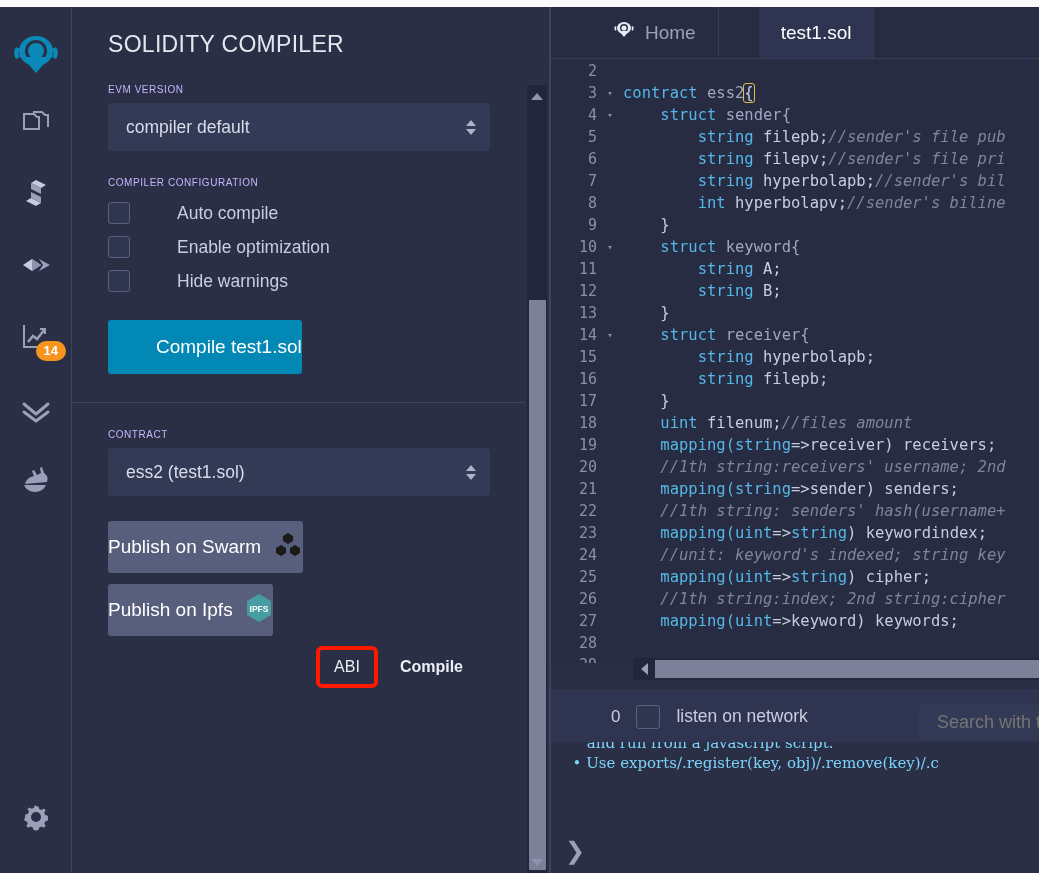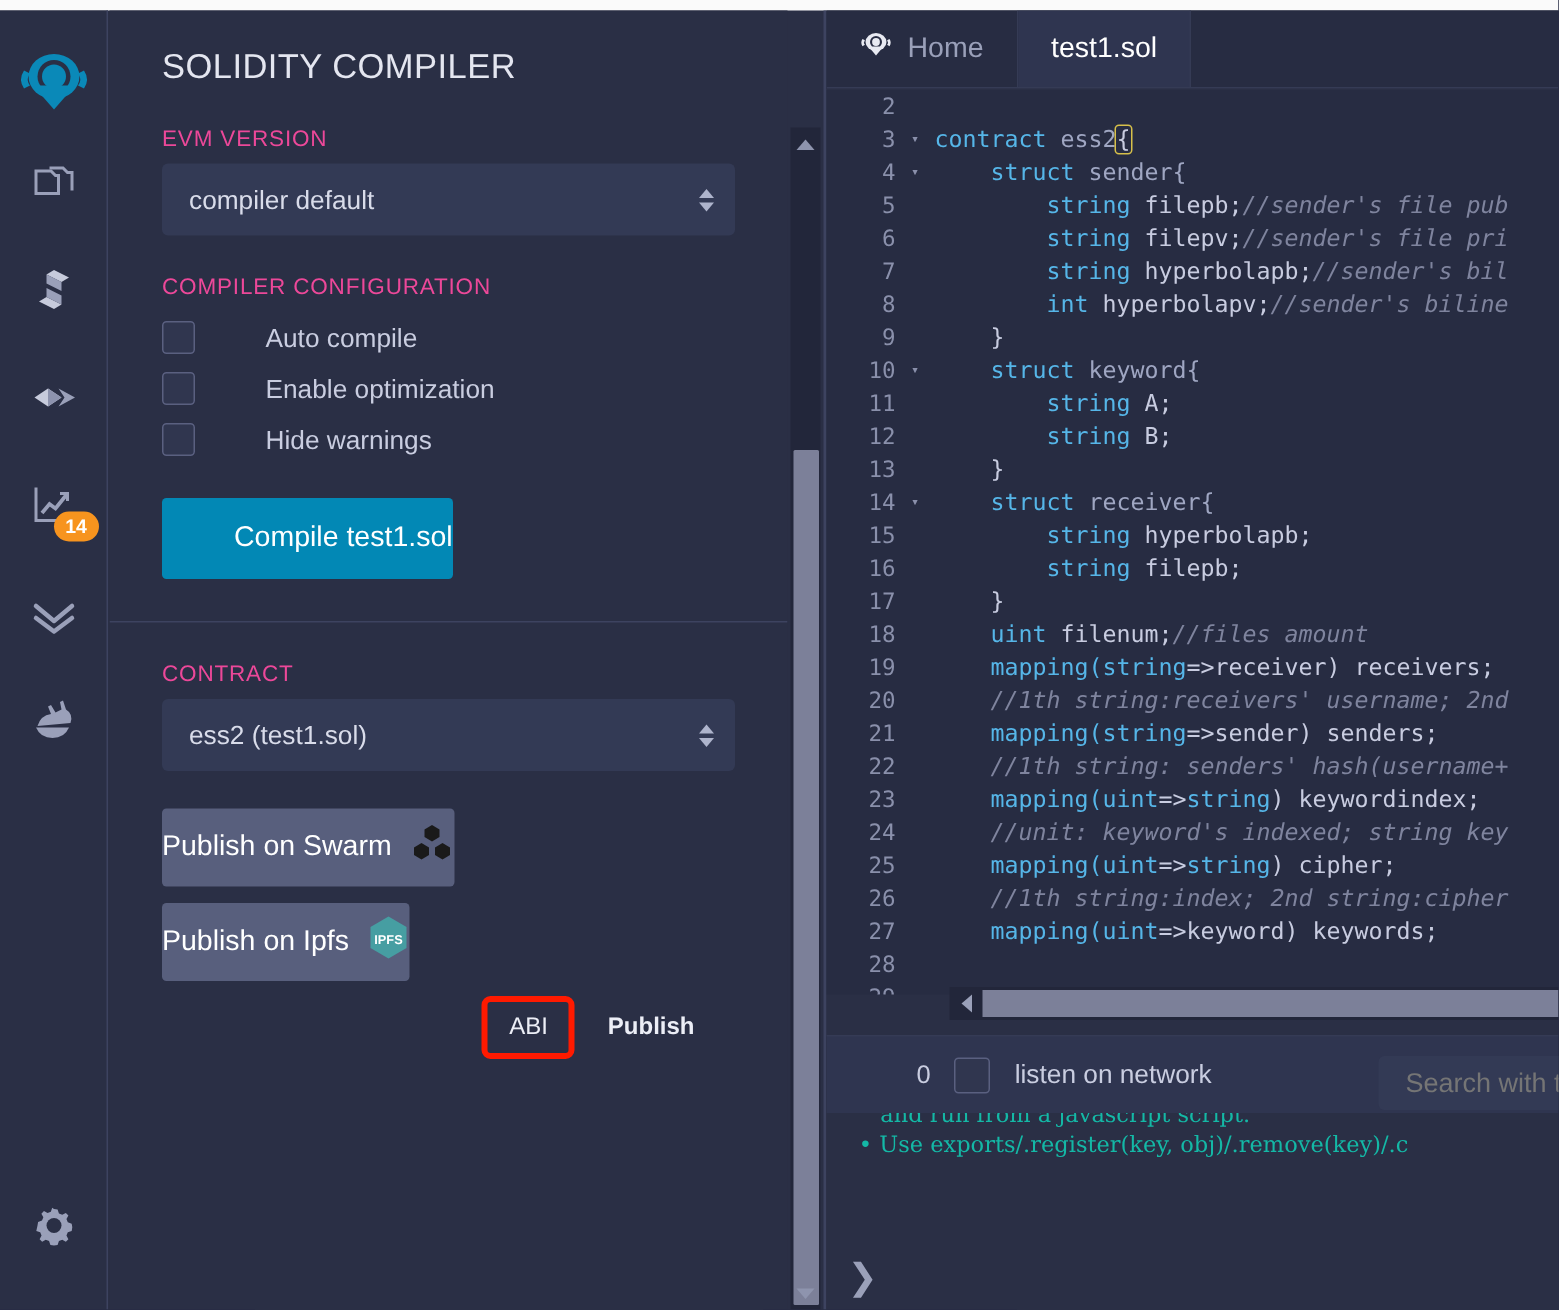--- a/index.html
+++ b/index.html
@@ -36,21 +36,21 @@
   
   .panel {
     position:absolute; left:73px; top:7px; width:452px; height:866px;
     background:#2a2f45; overflow:hidden;
   }
   .panel-title {
     color:#e4e6f0; font-size:23px; letter-spacing:.3px;
     padding:24px 0 0 35px; font-weight:400;
   }
   .sec-label {
-    color:#ec4899; font-size:15px; letter-spacing:.55px;
+    color:#c4b5fd; font-size:10px; letter-spacing:.55px;
     padding:26px 0 8px 35px; text-transform:uppercase;
   }
   .select-box {
     margin:0 35px; height:48px; background:#333a55; border-radius:4px;
     display:flex; align-items:center; justify-content:space-between;
     padding:0 14px 0 18px; cursor:pointer;
   }
   .select-box .val { color:#d9dcea; font-size:17.5px; }
   .spin { display:flex; flex-direction:column; gap:3px; align-items:center; }
   .tri-up   { width:0;height:0;border-left:5px solid transparent;border-right:5px solid transparent;border-bottom:6px solid #aeb4cc; }
@@ -105,21 +105,21 @@
   }
 
   
   .splitter { position:absolute; left:549px; top:7px; width:2px; height:866px; background:#3d4360; }
 
   
   .editor-wrap { position:absolute; left:551px; top:7px; width:488px; height:866px; background:#2a2f45; overflow:hidden; }
   .tabbar { height:52px; background:#272c42; display:flex; align-items:stretch; border-bottom:1px solid #353b55; }
   .tab {
     display:flex; align-items:center; gap:10px; padding:0 22px; cursor:pointer;
-    color:#9aa0b9; font-size:19px; border-right:1px solid #353b55;
+    color:#9aa0b9; font-size:19px; border-right:1px solid #353b55;margin-left:40px;
   }
   .tab.active { background:#2f3550; color:#ffffff; }
 
   .code-area {
     position:absolute; left:0; top:53px; width:488px; height:603px;
     background:#272c42; overflow:hidden;
   }
   .code-rows { font-family:"DejaVu Sans Mono", monospace; font-size:15.5px; line-height:22px; white-space:pre; }
   .crow { display:flex; height:22px; align-items:center; }
   .gutter {
@@ -152,21 +152,21 @@
   .term-count { color:#c9cde0; font-size:17px; }
   .term-check { width:24px; height:24px; border:1.5px solid #5a6080; border-radius:3px; background:#30364f; cursor:pointer; }
   .term-check-lbl { color:#c9cde0; font-size:17.5px; }
   .term-search {
     position:absolute; left:368px; top:14px; width:160px; height:36px;
     background:#333a55; border-radius:4px; border:none; color:#9aa0b9; font-size:18px;
     padding-left:18px; font-family:"Liberation Sans", sans-serif;
   }
   .term-body { position:relative; padding:0 0 0 12px; overflow:hidden; height:130px; }
   .term-line {
-    font-family:"DejaVu Serif", serif; font-size:15px; color:#14b8a6;
+    font-family:"DejaVu Serif", serif; font-size:15px; color:#7dd3fc;
     white-space:pre; line-height:20px;
   }
   .term-line.clip { margin-top:-9px; }
   .term-prompt { position:absolute; left:14px; top:95px; color:#9aa0b9; font-size:24px; }
 </style>
 </head>
 <body>
 
 <div id="app">
 
@@ -304,21 +304,21 @@
         <svg width="28" height="30" viewBox="0 0 28 30">
           <path d="M14 1 L26 8 v14 L14 29 L2 22 V8z" fill="#469ea2"></path>
           <text x="14" y="19" font-family="Liberation Sans, sans-serif" font-size="8.5" font-weight="bold" fill="#ffffff" text-anchor="middle">IPFS</text>
         </svg>
       </span>
     </button>
 
 
     <div class="copy-row">
       <span class="copy-pill hl">ABI</span>
-      <span class="copy-pill plain">Publish</span>
+      <span class="copy-pill plain">Compile</span>
     </div>
   </div>
 
   <div class="vscroll">
     <div class="vs-btn">
         <i class="chev-up"></i>
       </div>
     <div class="vs-thumb"></div>
     <div class="vs-btn" style="position:absolute;bottom:0;">
         <i class="chev-down"></i>

